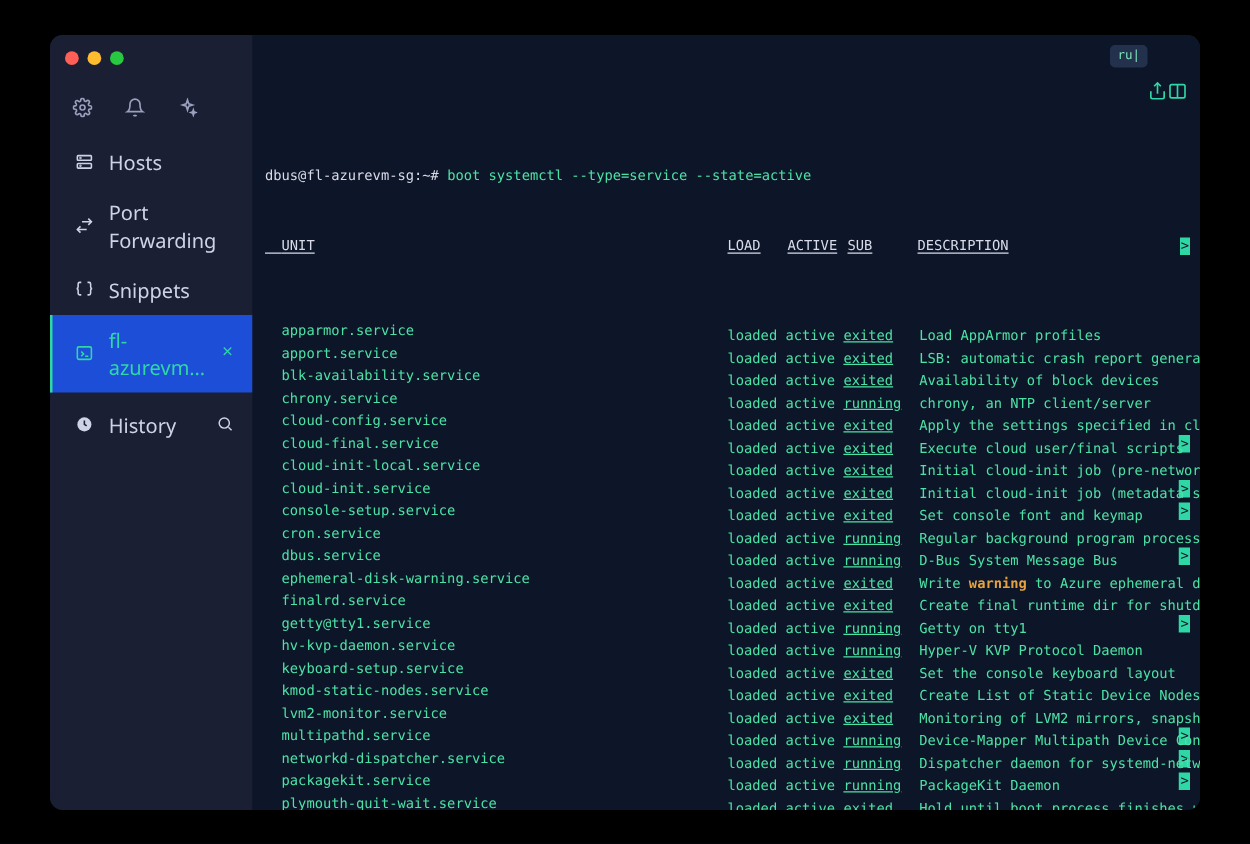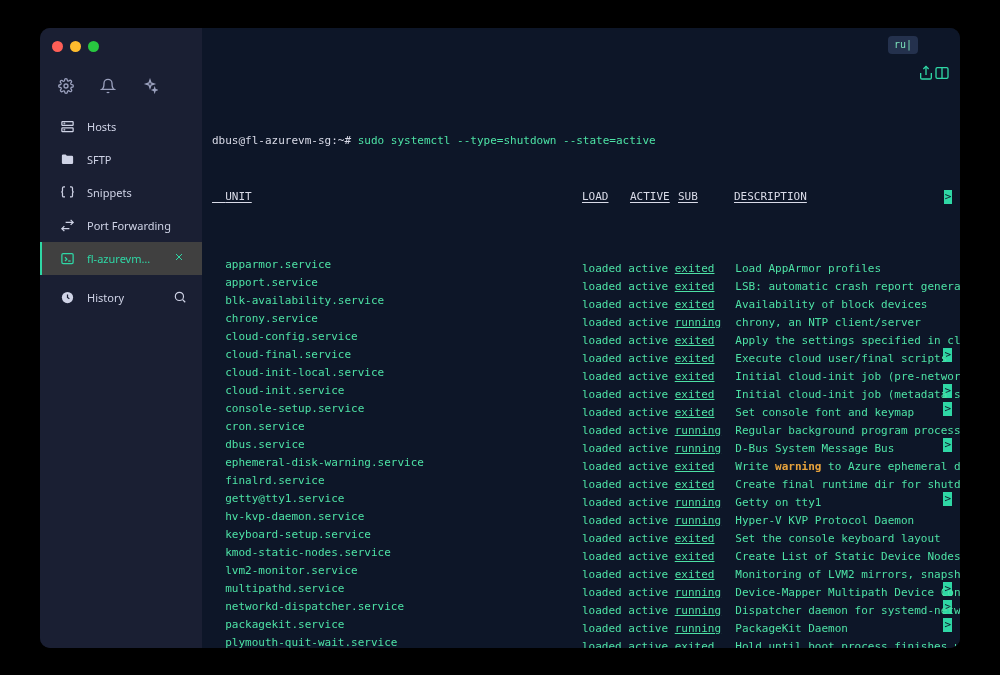--- a/index.html
+++ b/index.html
@@ -41,42 +41,42 @@
 
   
   .sidebar {
     width: 162px;
     background: #1a1f33;
     display: flex;
     flex-direction: column;
     padding-top: 46px;
     color: #cfd3e6;
     font-family: -apple-system, "Segoe UI", system-ui, sans-serif;
-    font-size: 11px;
+    font-size: 16px;
   }
   .sidebar-top {
     display: flex;
     gap: 26px;
     padding: 4px 0 16px 18px;
     color: #9aa0bd;
   }
   .sidebar-top .icon { width:16px; height:16px; }
 
   .side-item {
     display: flex;
     align-items: center;
     gap: 12px;
     padding: 9px 14px 9px 18px;
     cursor: pointer;
     color: #cfd3e6;
     border-left: 2px solid transparent;
   }
   .side-item .icon { width:15px; height:15px; flex-shrink:0; }
   .side-item.active {
-    background: #404040;
+    background: #1d4ed8;
     border-left: 2px solid #2fd7a5;
     color: #2fd7a5;
   }
   .side-item .trail { margin-left:auto; }
   .side-item.hist { margin-top: 6px; }
 
   
   .term {
     flex: 1;
     background: #0d1628;
@@ -176,49 +176,41 @@
           <svg viewBox="0 0 24 24" width="15" height="15" fill="none" stroke="currentColor" stroke-width="2">
               <rect x="3" y="4" width="18" height="6" rx="1"></rect>
               <rect x="3" y="14" width="18" height="6" rx="1"></rect>
               <circle cx="7" cy="7" r="0.5" fill="currentColor"></circle>
               <circle cx="7" cy="17" r="0.5" fill="currentColor"></circle>
             </svg>
         </span>
         <span>Hosts</span>
       </div>
 
-      <div class="side-item">
-        <span class="icon">
-          <svg viewBox="0 0 24 24" width="15" height="15" fill="currentColor">
-              <path d="M3 6a2 2 0 0 1 2-2h4l2 2h8a2 2 0 0 1 2 2v9a2 2 0 0 1-2 2H5a2 2 0 0 1-2-2z"></path>
-            </svg>
-        </span>
-        <span>SFTP</span>
-      </div>
-
-      <div class="side-item">
-        <span class="icon">
-          <svg viewBox="0 0 24 24" width="15" height="15" fill="none" stroke="currentColor" stroke-width="2">
-              <path d="M8 3H6a2 2 0 0 0-2 2v4a2 2 0 0 1-2 2 2 2 0 0 1 2 2v4a2 2 0 0 0 2 2h2"></path>
-              <path d="M16 3h2a2 2 0 0 1 2 2v4a2 2 0 0 0 2 2 2 2 0 0 0-2 2v4a2 2 0 0 1-2 2h-2"></path>
-            </svg>
-        </span>
-        <span>Snippets</span>
-      </div>
 
       <div class="side-item">
         <span class="icon">
           <svg viewBox="0 0 24 24" width="15" height="15" fill="none" stroke="currentColor" stroke-width="2">
               <path d="M17 3l4 4-4 4"></path>
               <path d="M21 7H9"></path>
               <path d="M7 21l-4-4 4-4"></path>
               <path d="M3 17h12"></path>
             </svg>
         </span>
         <span>Port Forwarding</span>
+      </div>
+
+      <div class="side-item">
+        <span class="icon">
+          <svg viewBox="0 0 24 24" width="15" height="15" fill="none" stroke="currentColor" stroke-width="2">
+              <path d="M8 3H6a2 2 0 0 0-2 2v4a2 2 0 0 1-2 2 2 2 0 0 1 2 2v4a2 2 0 0 0 2 2h2"></path>
+              <path d="M16 3h2a2 2 0 0 1 2 2v4a2 2 0 0 0 2 2 2 2 0 0 0-2 2v4a2 2 0 0 1-2 2h-2"></path>
+            </svg>
+        </span>
+        <span>Snippets</span>
       </div>
 
       <div class="side-item active">
         <span class="icon">
           <svg viewBox="0 0 24 24" width="15" height="15" fill="none" stroke="currentColor" stroke-width="2">
               <rect x="3" y="4" width="18" height="16" rx="2"></rect>
               <path d="M8 10l3 3-3 3"></path>
               <path d="M13 16h4"></path>
             </svg>
         </span>
@@ -259,21 +251,21 @@
             </svg>
         </span>
         <span class="ic">
           <svg viewBox="0 0 24 24" width="16" height="16" fill="none" stroke="currentColor" stroke-width="2">
               <rect x="3" y="4" width="18" height="16" rx="2"></rect>
               <line x1="12" y1="4" x2="12" y2="20"></line>
             </svg>
         </span>
       </div>
 
-      <div class="prompt-line"><span>dbus@fl-azurevm-sg:~#</span> <span class="cmd">sudo systemctl --type=shutdown --state=active</span></div>
+      <div class="prompt-line"><span>dbus@fl-azurevm-sg:~#</span> <span class="cmd">boot systemctl --type=service --state=active</span></div>
 
       <div class="headers"><span class="hdr hcol1">  <span>UNIT</span></span><span class="hdr hcol2">LOAD</span><span class="hdr hcol3">ACTIVE</span><span class="hdr hcol4">SUB</span><span class="hdr">DESCRIPTION</span><span style="float:right" class="hdr-badge">&gt;</span></div>
 
       <div id="rows"><div class="row"><span class="unit">  apparmor.service</span><span class="load">loaded </span><span class="active">active </span><span class="sub">exited</span><span class="desc"> Load AppArmor profiles</span></div><div class="row"><span class="unit">  apport.service</span><span class="load">loaded </span><span class="active">active </span><span class="sub">exited</span><span class="desc"> LSB: automatic crash report generation</span></div><div class="row"><span class="unit">  blk-availability.service</span><span class="load">loaded </span><span class="active">active </span><span class="sub">exited</span><span class="desc"> Availability of block devices</span></div><div class="row"><span class="unit">  chrony.service</span><span class="load">loaded </span><span class="active">active </span><span class="sub">running</span><span class="desc"> chrony, an NTP client/server</span></div><div class="row"><span class="unit">  cloud-config.service</span><span class="load">loaded </span><span class="active">active </span><span class="sub">exited</span><span class="desc"> Apply the settings specified in cloud</span><span class="trunc" style="float: right;">&gt;</span></div><div class="row"><span class="unit">  cloud-final.service</span><span class="load">loaded </span><span class="active">active </span><span class="sub">exited</span><span class="desc"> Execute cloud user/final scripts</span></div><div class="row"><span class="unit">  cloud-init-local.service</span><span class="load">loaded </span><span class="active">active </span><span class="sub">exited</span><span class="desc"> Initial cloud-init job (pre-networkin</span><span class="trunc" style="float: right;">&gt;</span></div><div class="row"><span class="unit">  cloud-init.service</span><span class="load">loaded </span><span class="active">active </span><span class="sub">exited</span><span class="desc"> Initial cloud-init job (metadata serv</span><span class="trunc" style="float: right;">&gt;</span></div><div class="row"><span class="unit">  console-setup.service</span><span class="load">loaded </span><span class="active">active </span><span class="sub">exited</span><span class="desc"> Set console font and keymap</span></div><div class="row"><span class="unit">  cron.service</span><span class="load">loaded </span><span class="active">active </span><span class="sub">running</span><span class="desc"> Regular background program processing</span><span class="trunc" style="float: right;">&gt;</span></div><div class="row"><span class="unit">  dbus.service</span><span class="load">loaded </span><span class="active">active </span><span class="sub">running</span><span class="desc"> D-Bus System Message Bus</span></div><div class="row"><span class="unit">  ephemeral-disk-warning.service</span><span class="load">loaded </span><span class="active">active </span><span class="sub">exited</span><span class="desc"> Write <span class="warn">warning</span> to Azure ephemeral disk</span></div><div class="row"><span class="unit">  finalrd.service</span><span class="load">loaded </span><span class="active">active </span><span class="sub">exited</span><span class="desc"> Create final runtime dir for shutdown</span><span class="trunc" style="float: right;">&gt;</span></div><div class="row"><span class="unit">  getty@tty1.service</span><span class="load">loaded </span><span class="active">active </span><span class="sub">running</span><span class="desc"> Getty on tty1</span></div><div class="row"><span class="unit">  hv-kvp-daemon.service</span><span class="load">loaded </span><span class="active">active </span><span class="sub">running</span><span class="desc"> Hyper-V KVP Protocol Daemon</span></div><div class="row"><span class="unit">  keyboard-setup.service</span><span class="load">loaded </span><span class="active">active </span><span class="sub">exited</span><span class="desc"> Set the console keyboard layout</span></div><div class="row"><span class="unit">  kmod-static-nodes.service</span><span class="load">loaded </span><span class="active">active </span><span class="sub">exited</span><span class="desc"> Create List of Static Device Nodes</span></div><div class="row"><span class="unit">  lvm2-monitor.service</span><span class="load">loaded </span><span class="active">active </span><span class="sub">exited</span><span class="desc"> Monitoring of LVM2 mirrors, snapshots</span><span class="trunc" style="float: right;">&gt;</span></div><div class="row"><span class="unit">  multipathd.service</span><span class="load">loaded </span><span class="active">active </span><span class="sub">running</span><span class="desc"> Device-Mapper Multipath Device Contro</span><span class="trunc" style="float: right;">&gt;</span></div><div class="row"><span class="unit">  networkd-dispatcher.service</span><span class="load">loaded </span><span class="active">active </span><span class="sub">running</span><span class="desc"> Dispatcher daemon for systemd-network</span><span class="trunc" style="float: right;">&gt;</span></div><div class="row"><span class="unit">  packagekit.service</span><span class="load">loaded </span><span class="active">active </span><span class="sub">running</span><span class="desc"> PackageKit Daemon</span></div><div class="row"><span class="unit">  plymouth-quit-wait.service</span><span class="load">loaded </span><span class="active">active </span><span class="sub">exited</span><span class="desc"> Hold until boot process finishes up</span></div><div class="row"><span class="unit">  plymouth-quit.service</span><span class="load">loaded </span><span class="active">active </span><span class="sub">exited</span><span class="desc"> Terminate Plymouth Boot Screen</span></div></div>
 
     </div>
   </div>
 </div>
 
 </body></html>

